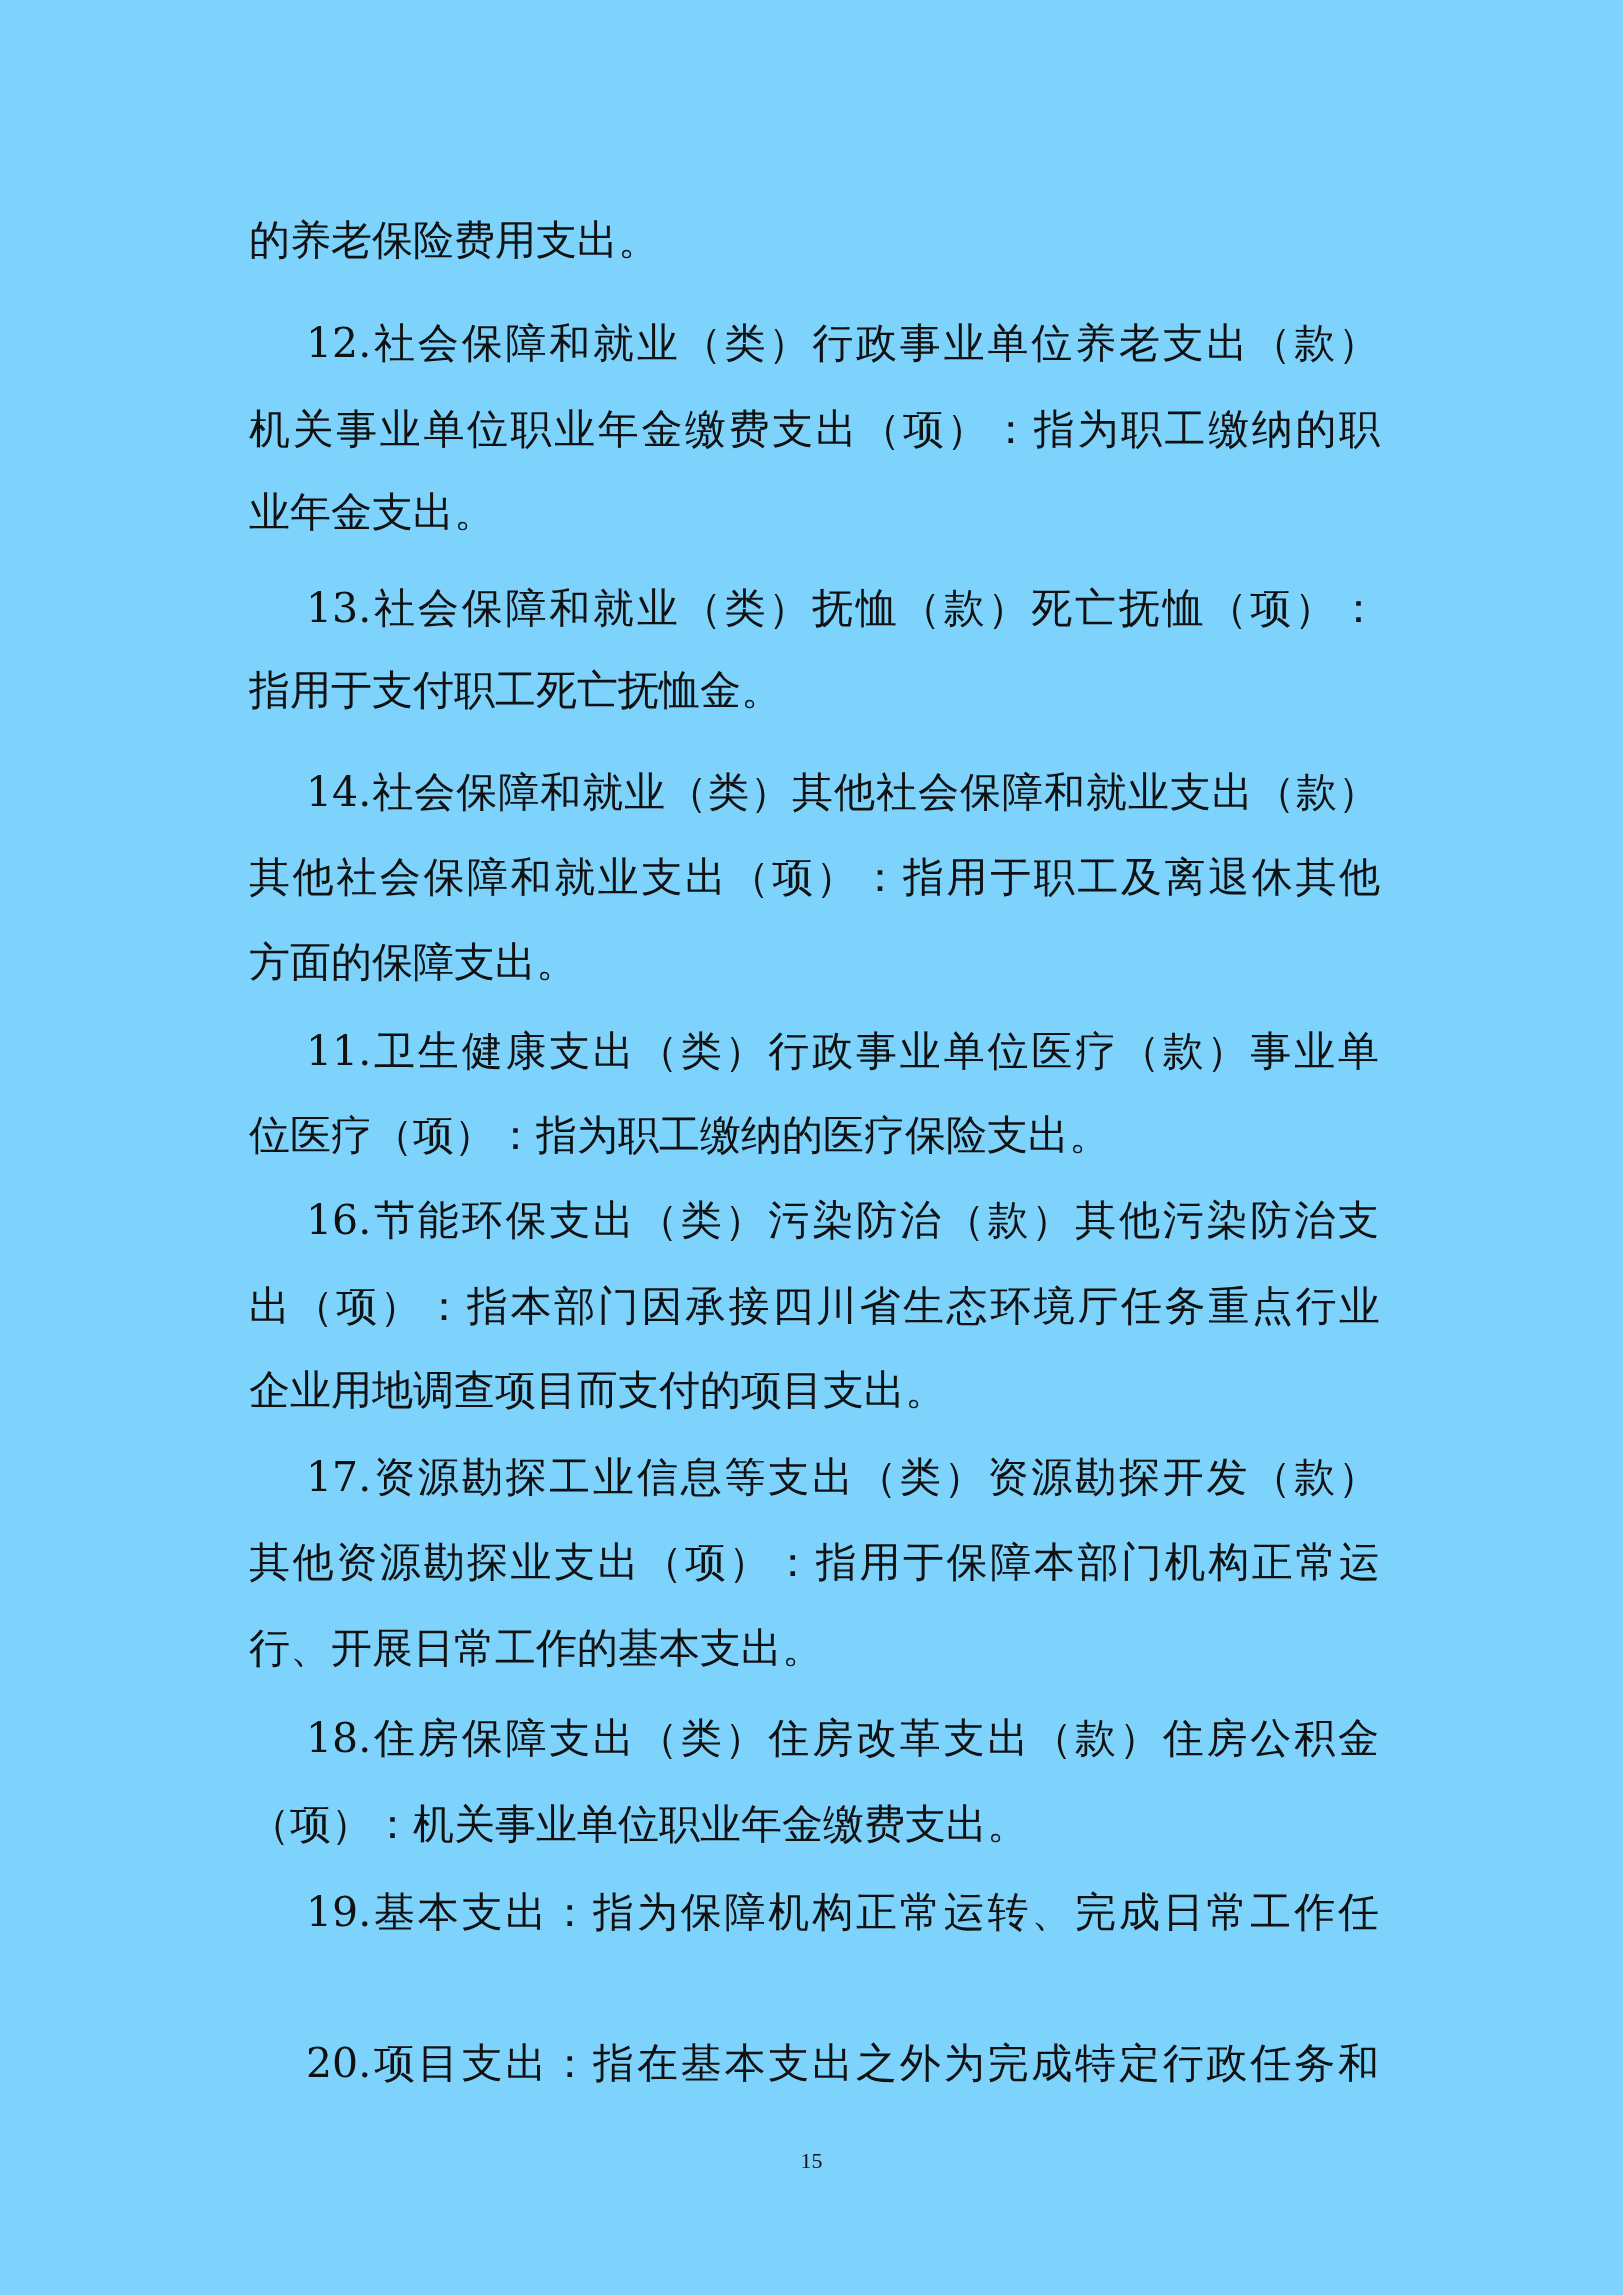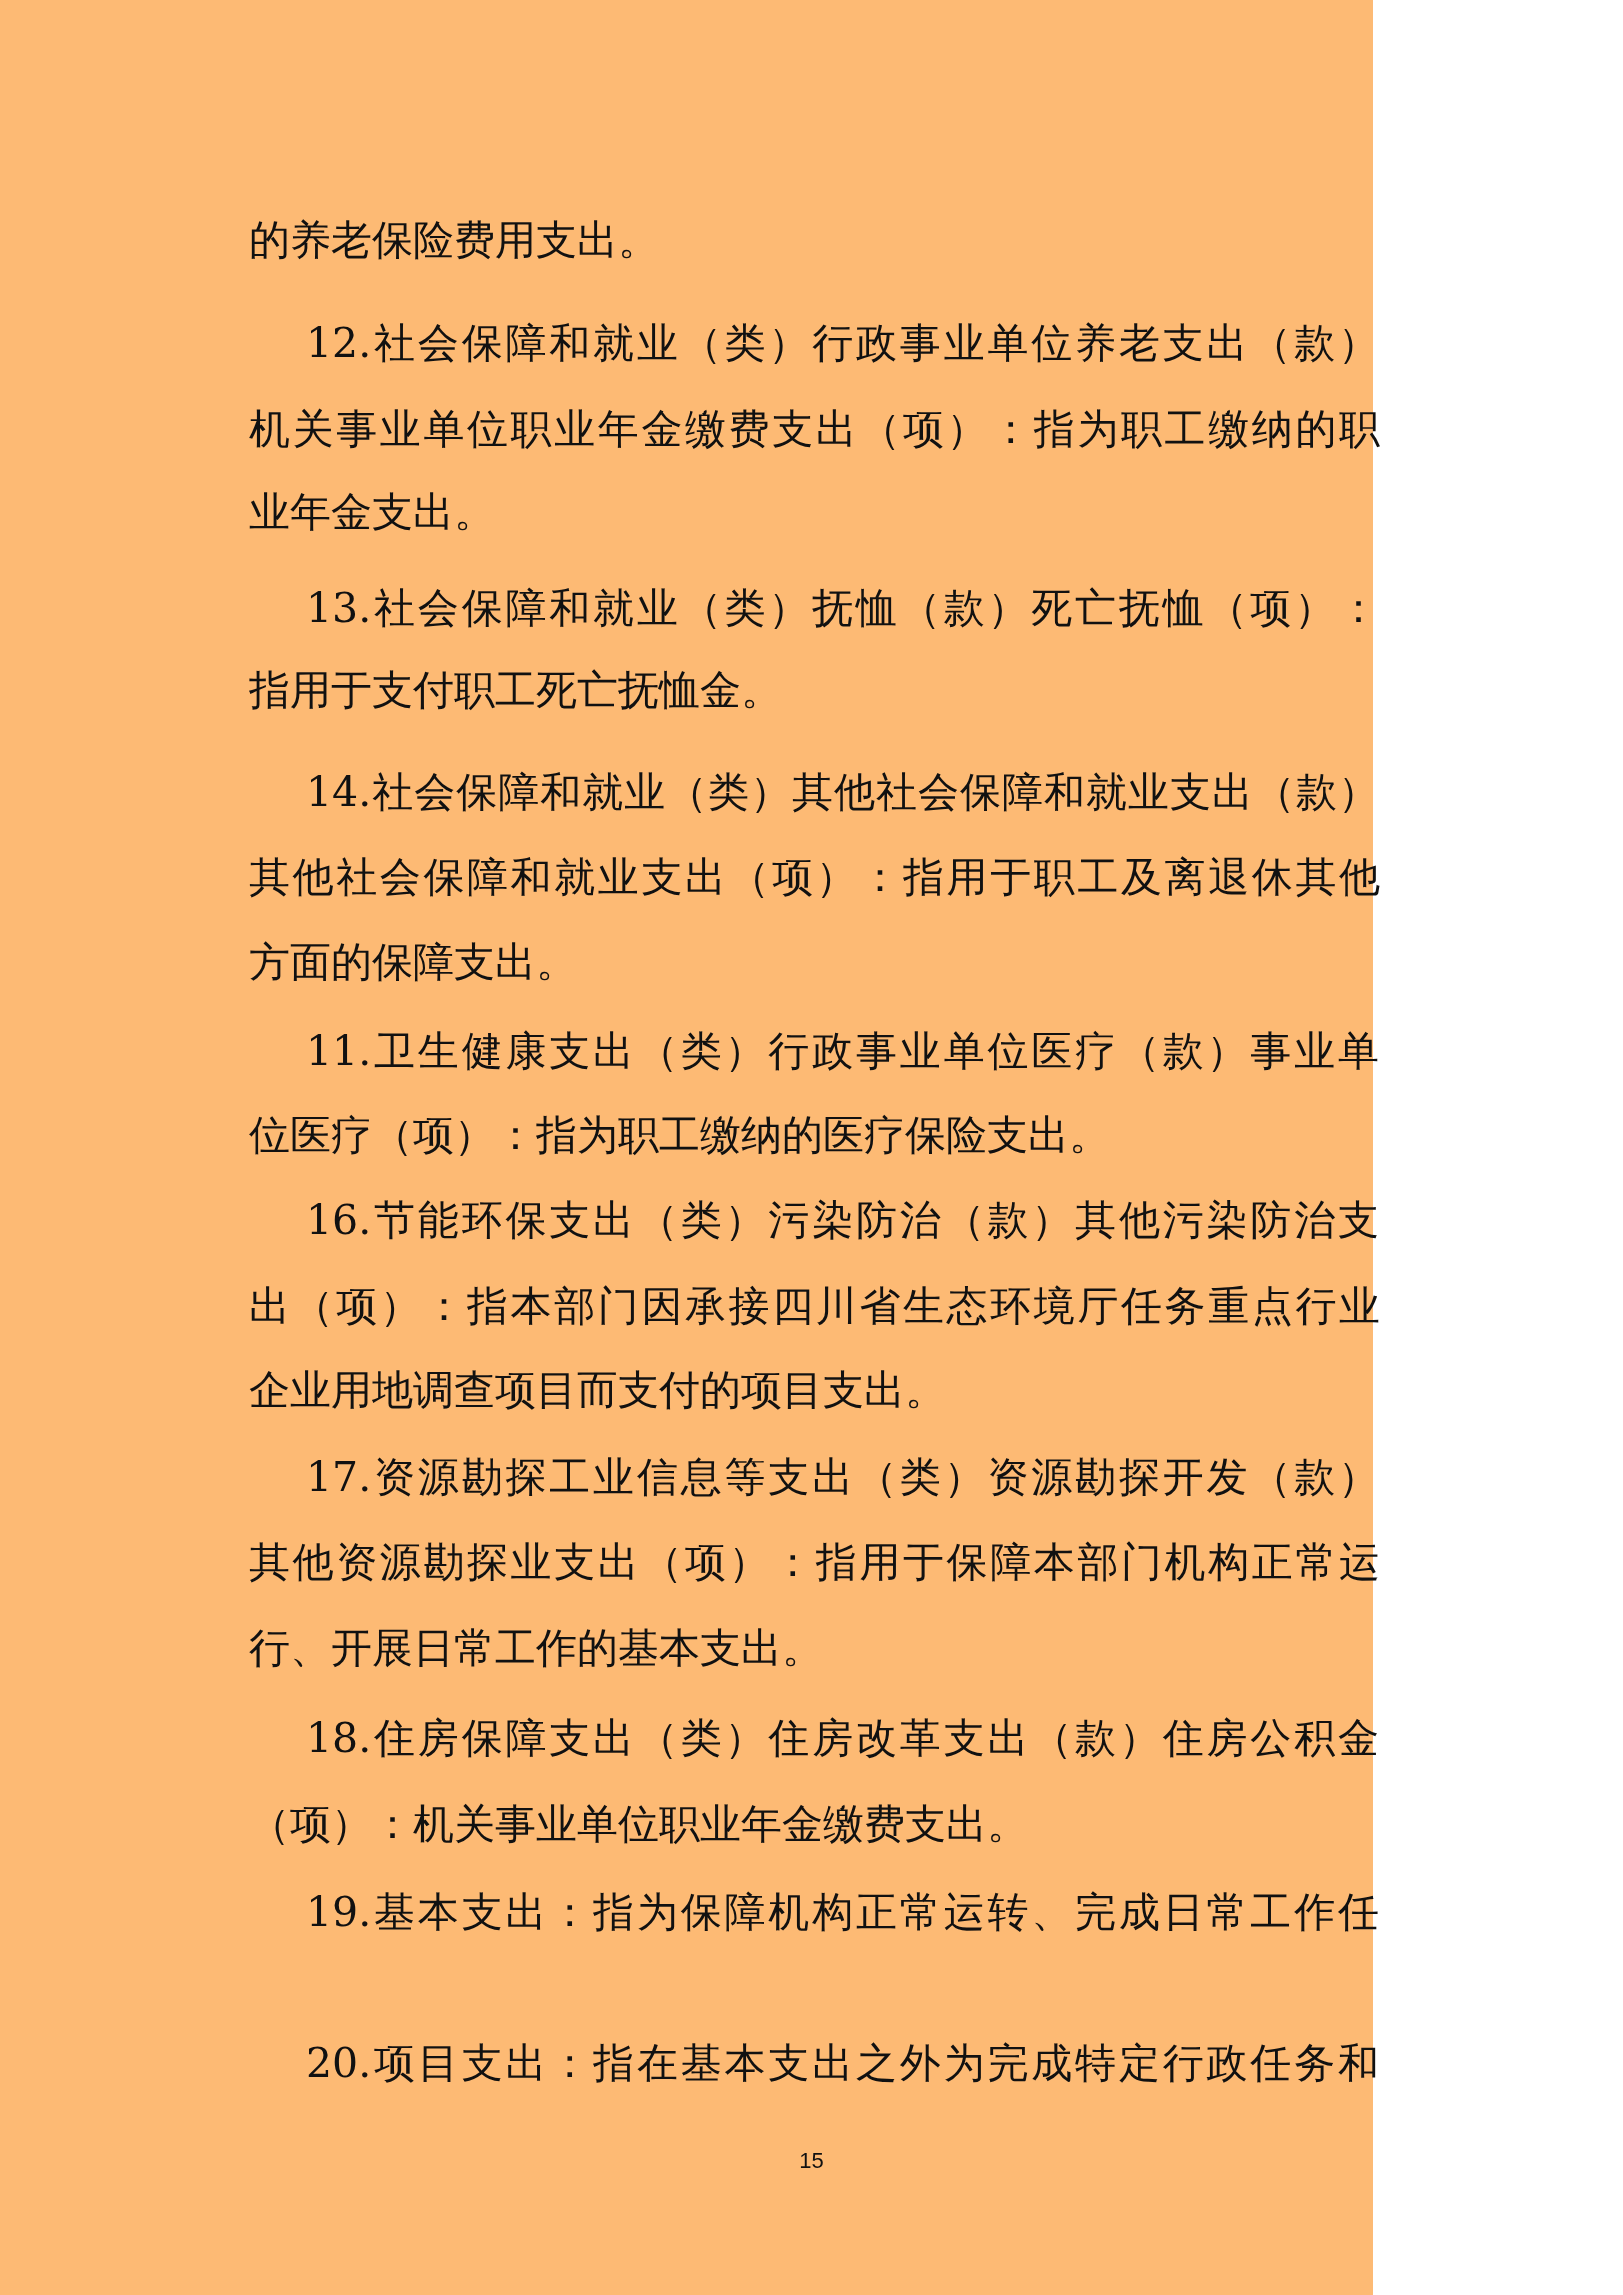--- a/index.html
+++ b/index.html
@@ -1,17 +1,17 @@
 <!DOCTYPE html>
 <html style="font-size:10.5px"><head>
 <meta charset="utf-8">
 <style>
   html, body { margin: 0; padding: 0; background: #ffffff; }
   body { width: 1623px; height: 2295px; position: relative; overflow: hidden; }
-  .page { position: absolute; left: 0; top: 0; width: 1373px; height: 2295px; background: #fdba74; }
+  .page { position: absolute; left: 0; top: 0; width: 1623px; height: 2295px; background: #7dd3fc; }
   .line {
     position: absolute;
     left: 249px;
     width: 1131px;
     height: 52px;
     line-height: 52px;
     font-family: "DejaVu Serif", "Liberation Serif", serif;
     font-size: 41px;
     color: #111111;
     white-space: nowrap;
@@ -19,21 +19,21 @@
     text-align-last: justify;
   }
   .line.indent { left: 306px; width: 1073px; }
   .line.last { text-align-last: left; }
   .page-number {
     position: absolute;
     left: 779px;
     width: 65px;
     top: 2148px;
     text-align: center;
-    font-family: Liberation Sans, sans-serif;
+    font-family: Liberation Serif, serif;
     font-size: 22px;
     color: #111111;
   }
 </style>
 </head>
 <body>
 
 <div class="page">
 
   <div class="line last" style="top:214px">的养老保险费用支出。</div>

